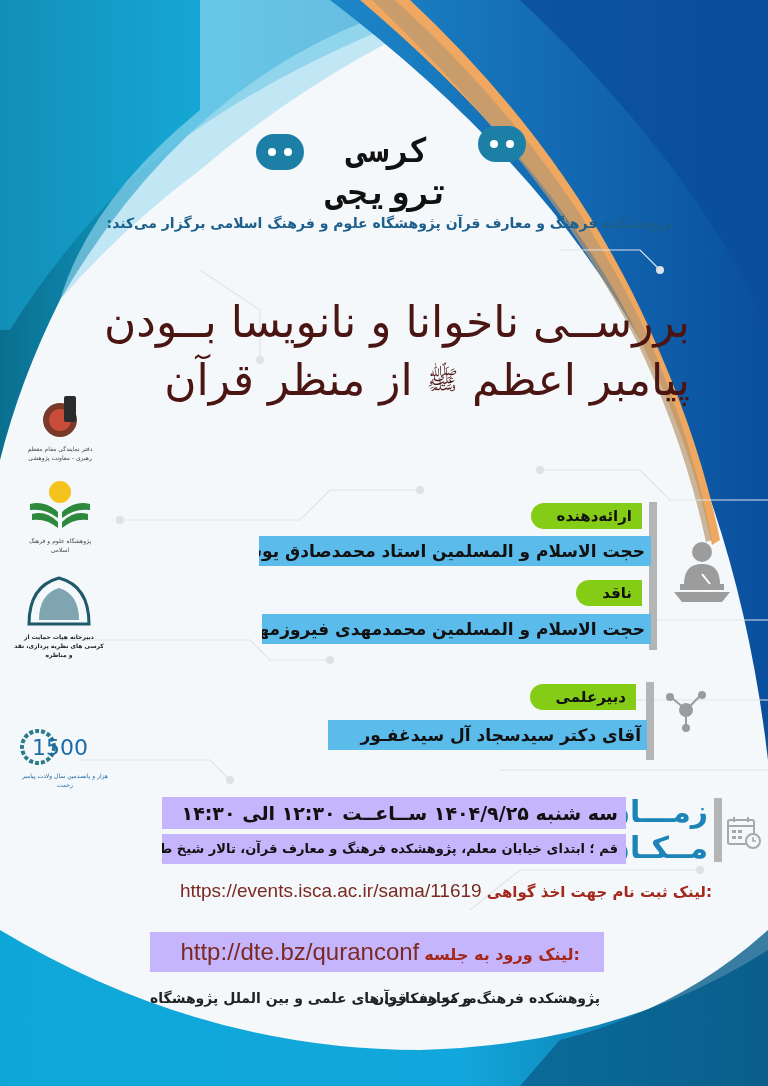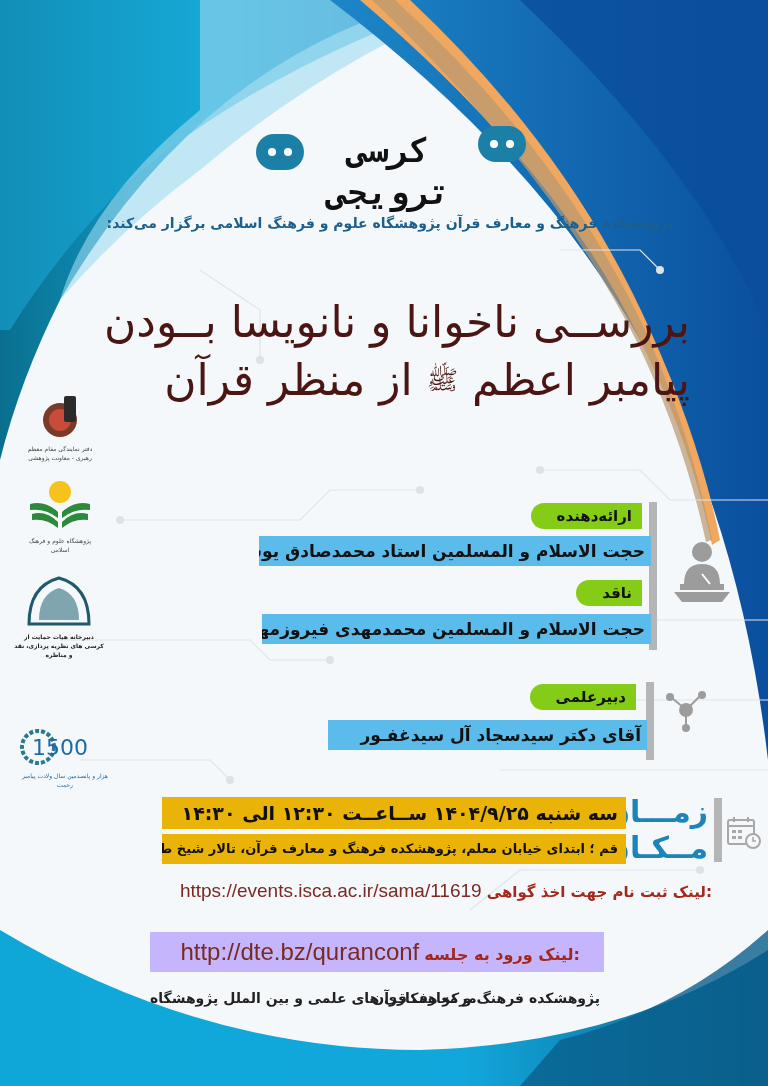--- a/index.html
+++ b/index.html
@@ -19,21 +19,21 @@
   .title { left:70px; width:620px; text-align:right; color:#4a1512; font-weight:normal; font-size:44px; direction:rtl; letter-spacing:-1px; }
   .title1 { top:296px; }
   .title2 { top:354px; }
 
   
   .role-tag { background:#84cc16; color:#111; font-weight:bold; font-size:15px; height:26px; line-height:26px; padding:0 10px 0 26px; border-radius:13px 0 0 13px; direction:rtl; }
   .name-bar { background:#5bbcec; color:#111; font-size:17px; font-weight:bold; height:30px; line-height:30px; padding:0 6px; direction:rtl; text-align:right; white-space:nowrap; overflow:hidden; }
   .vbar { background:#b5b5b5; width:8px; }
 
   .time-label { color:#1c84b8; font-size:30px; font-weight:bold; direction:rtl; letter-spacing:3px; }
-  .gray-bar { background:#eab308; color:#111; font-weight:bold; direction:rtl; text-align:right; padding:0 8px; white-space:nowrap; overflow:hidden; }
+  .gray-bar { background:#c4b5fd; color:#111; font-weight:bold; direction:rtl; text-align:right; padding:0 8px; white-space:nowrap; overflow:hidden; }
 
   .link-line { direction:ltr; white-space:nowrap; }
   .link-label { color:#a3291e; font-weight:bold; font-size:15px; direction:rtl; }
   .link-url { color:#7a2a22; font-size:19px; font-family:"Liberation Sans", sans-serif; }
 
   .footer-text { font-size:14px; font-weight:bold; color:#222; direction:rtl; }
 
   .logo-cap { font-size:6px; color:#444; text-align:center; direction:rtl; line-height:9px; }
 </style>
 </head>

